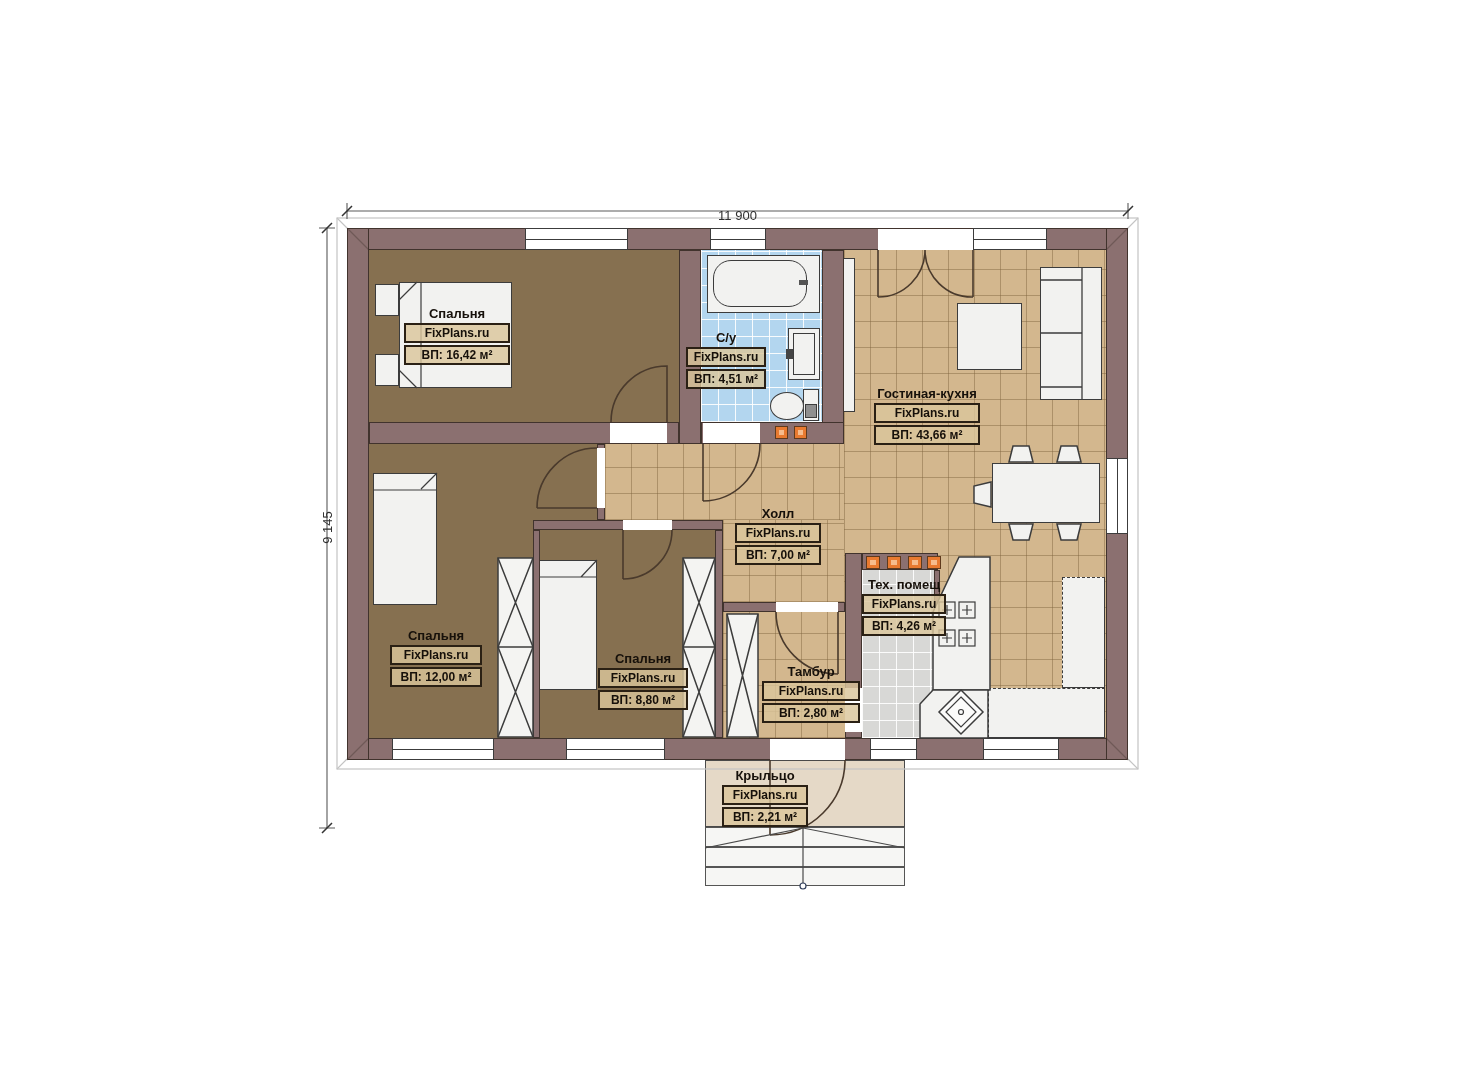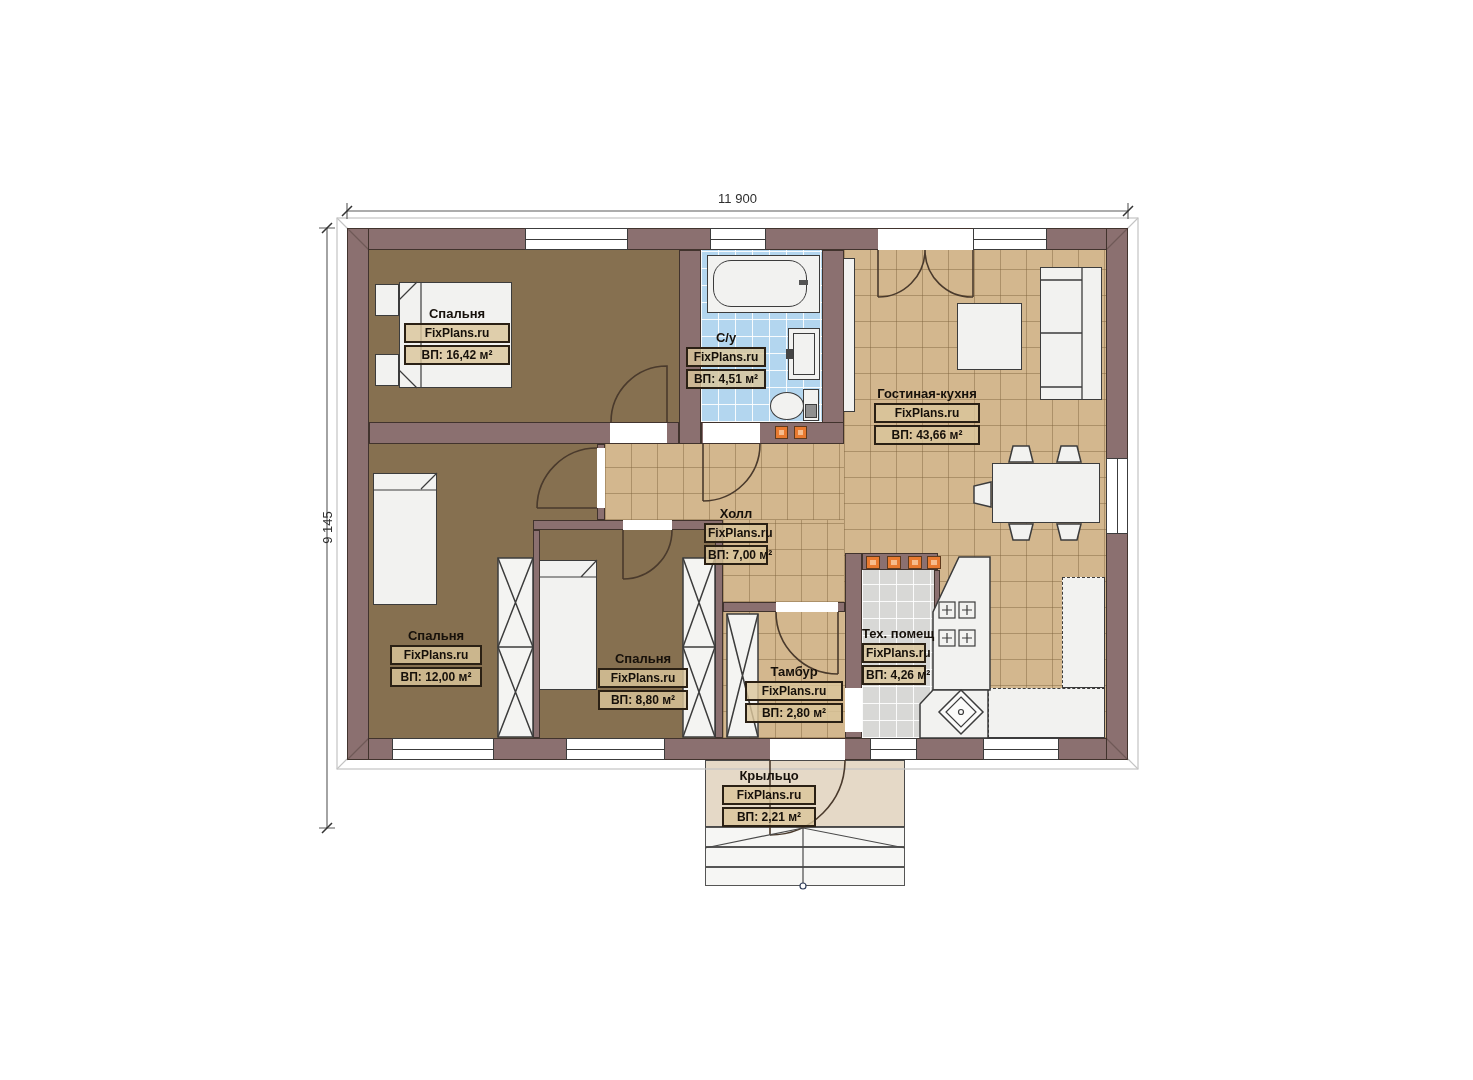--- a/index.html
+++ b/index.html
@@ -258,47 +258,47 @@
   <div class="rlabel" style="left:686px;top:330px;width:80px;">
     <div class="rname">С/у</div>
     <div class="lbox">FixPlans.ru</div>
     <div class="lbox">ВП: 4,51 м²</div>
   </div>
   <div class="rlabel" style="left:874px;top:386px;width:106px;">
     <div class="rname">Гостиная-кухня</div>
     <div class="lbox">FixPlans.ru</div>
     <div class="lbox">ВП: 43,66 м²</div>
   </div>
-  <div class="rlabel" style="left:704px;top:506px;width:64px;">
+  <div class="rlabel" style="left:735px;top:506px;width:86px;">
     <div class="rname">Холл</div>
     <div class="lbox">FixPlans.ru</div>
     <div class="lbox">ВП: 7,00 м²</div>
   </div>
   <div class="rlabel" style="left:390px;top:628px;width:92px;">
     <div class="rname">Спальня</div>
     <div class="lbox">FixPlans.ru</div>
     <div class="lbox">ВП: 12,00 м²</div>
   </div>
   <div class="rlabel" style="left:598px;top:651px;width:90px;">
     <div class="rname">Спальня</div>
     <div class="lbox">FixPlans.ru</div>
     <div class="lbox">ВП: 8,80 м²</div>
   </div>
-  <div class="rlabel" style="left:745px;top:664px;width:98px;">
+  <div class="rlabel" style="left:762px;top:664px;width:98px;">
     <div class="rname">Тамбур</div>
     <div class="lbox">FixPlans.ru</div>
     <div class="lbox">ВП: 2,80 м²</div>
   </div>
-  <div class="rlabel" style="left:862px;top:626px;width:64px;">
+  <div class="rlabel" style="left:862px;top:577px;width:84px;">
     <div class="rname">Тех. помещ</div>
     <div class="lbox">FixPlans.ru</div>
     <div class="lbox">ВП: 4,26 м²</div>
   </div>
-  <div class="rlabel" style="left:722px;top:768px;width:94px;">
+  <div class="rlabel" style="left:722px;top:768px;width:86px;">
     <div class="rname">Крыльцо</div>
     <div class="lbox">FixPlans.ru</div>
     <div class="lbox">ВП: 2,21 м²</div>
   </div>
 
-  <div class="dimtext" style="left:690px;top:191px;width:95px;text-align:center;">11 900</div>
+  <div class="dimtext" style="left:690px;top:208px;width:95px;text-align:center;">11 900</div>
   <div class="dimtext" style="left:295px;top:520px;width:64px;transform:rotate(-90deg);">9 145</div>
 
 </div>
 
 </body></html>

